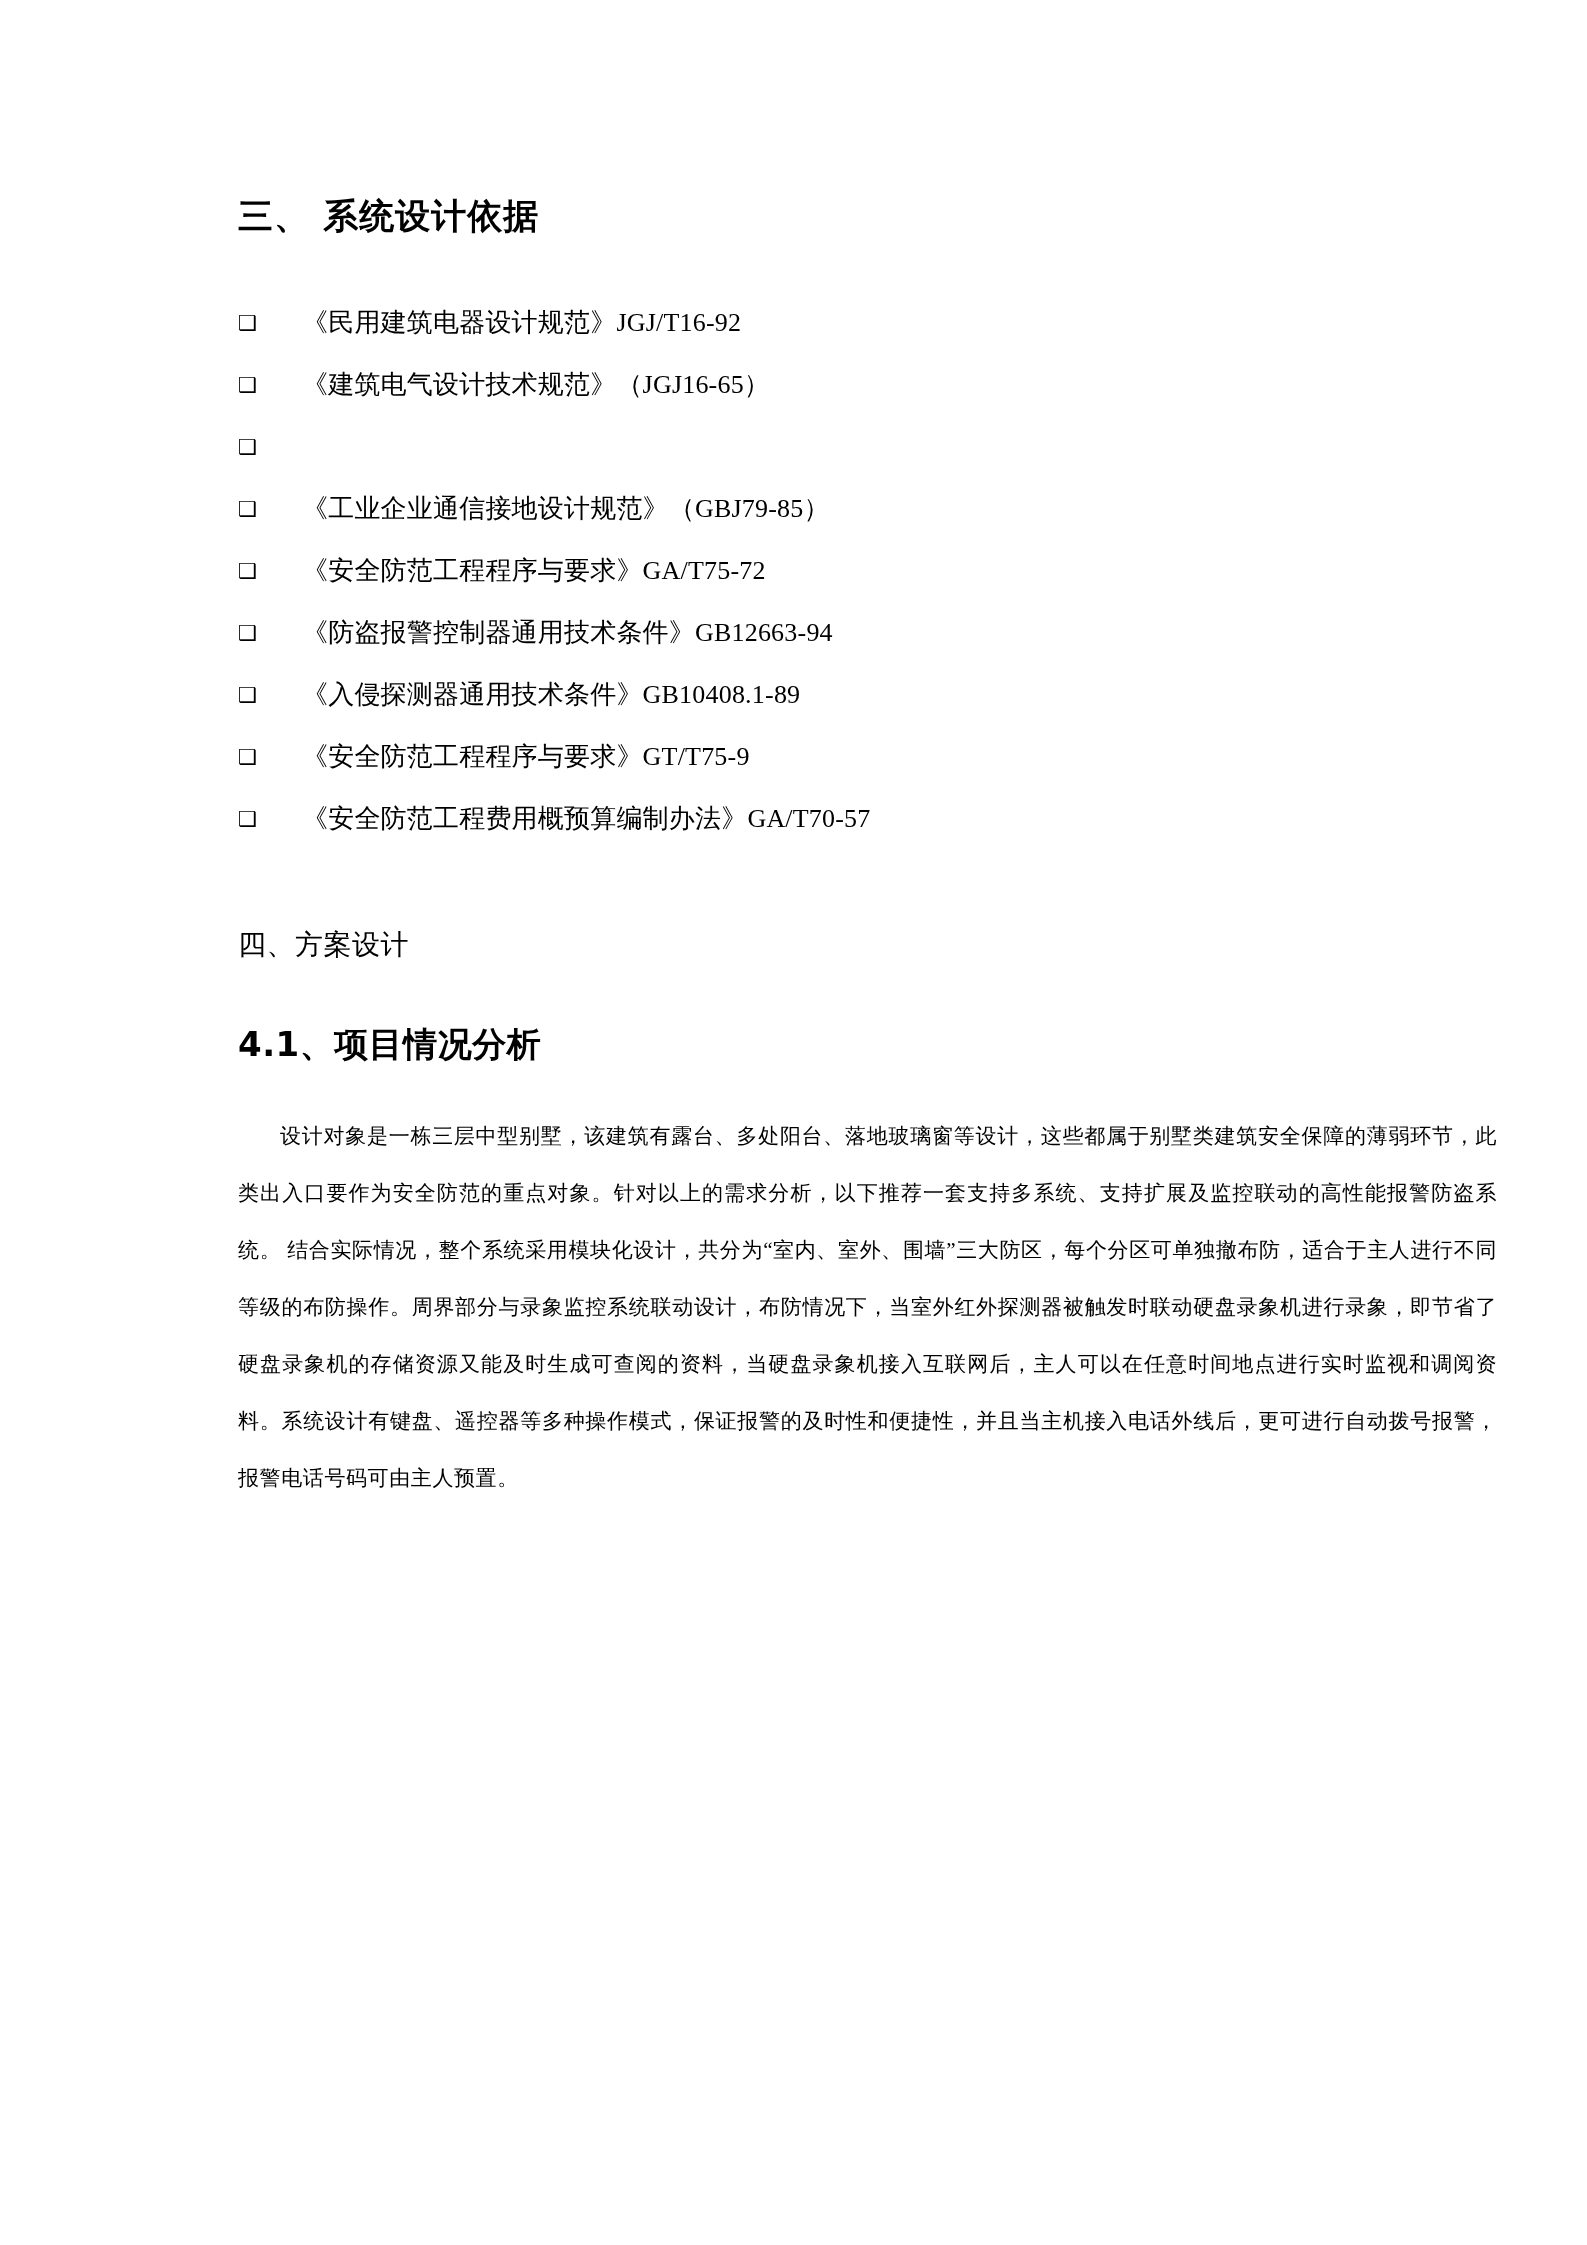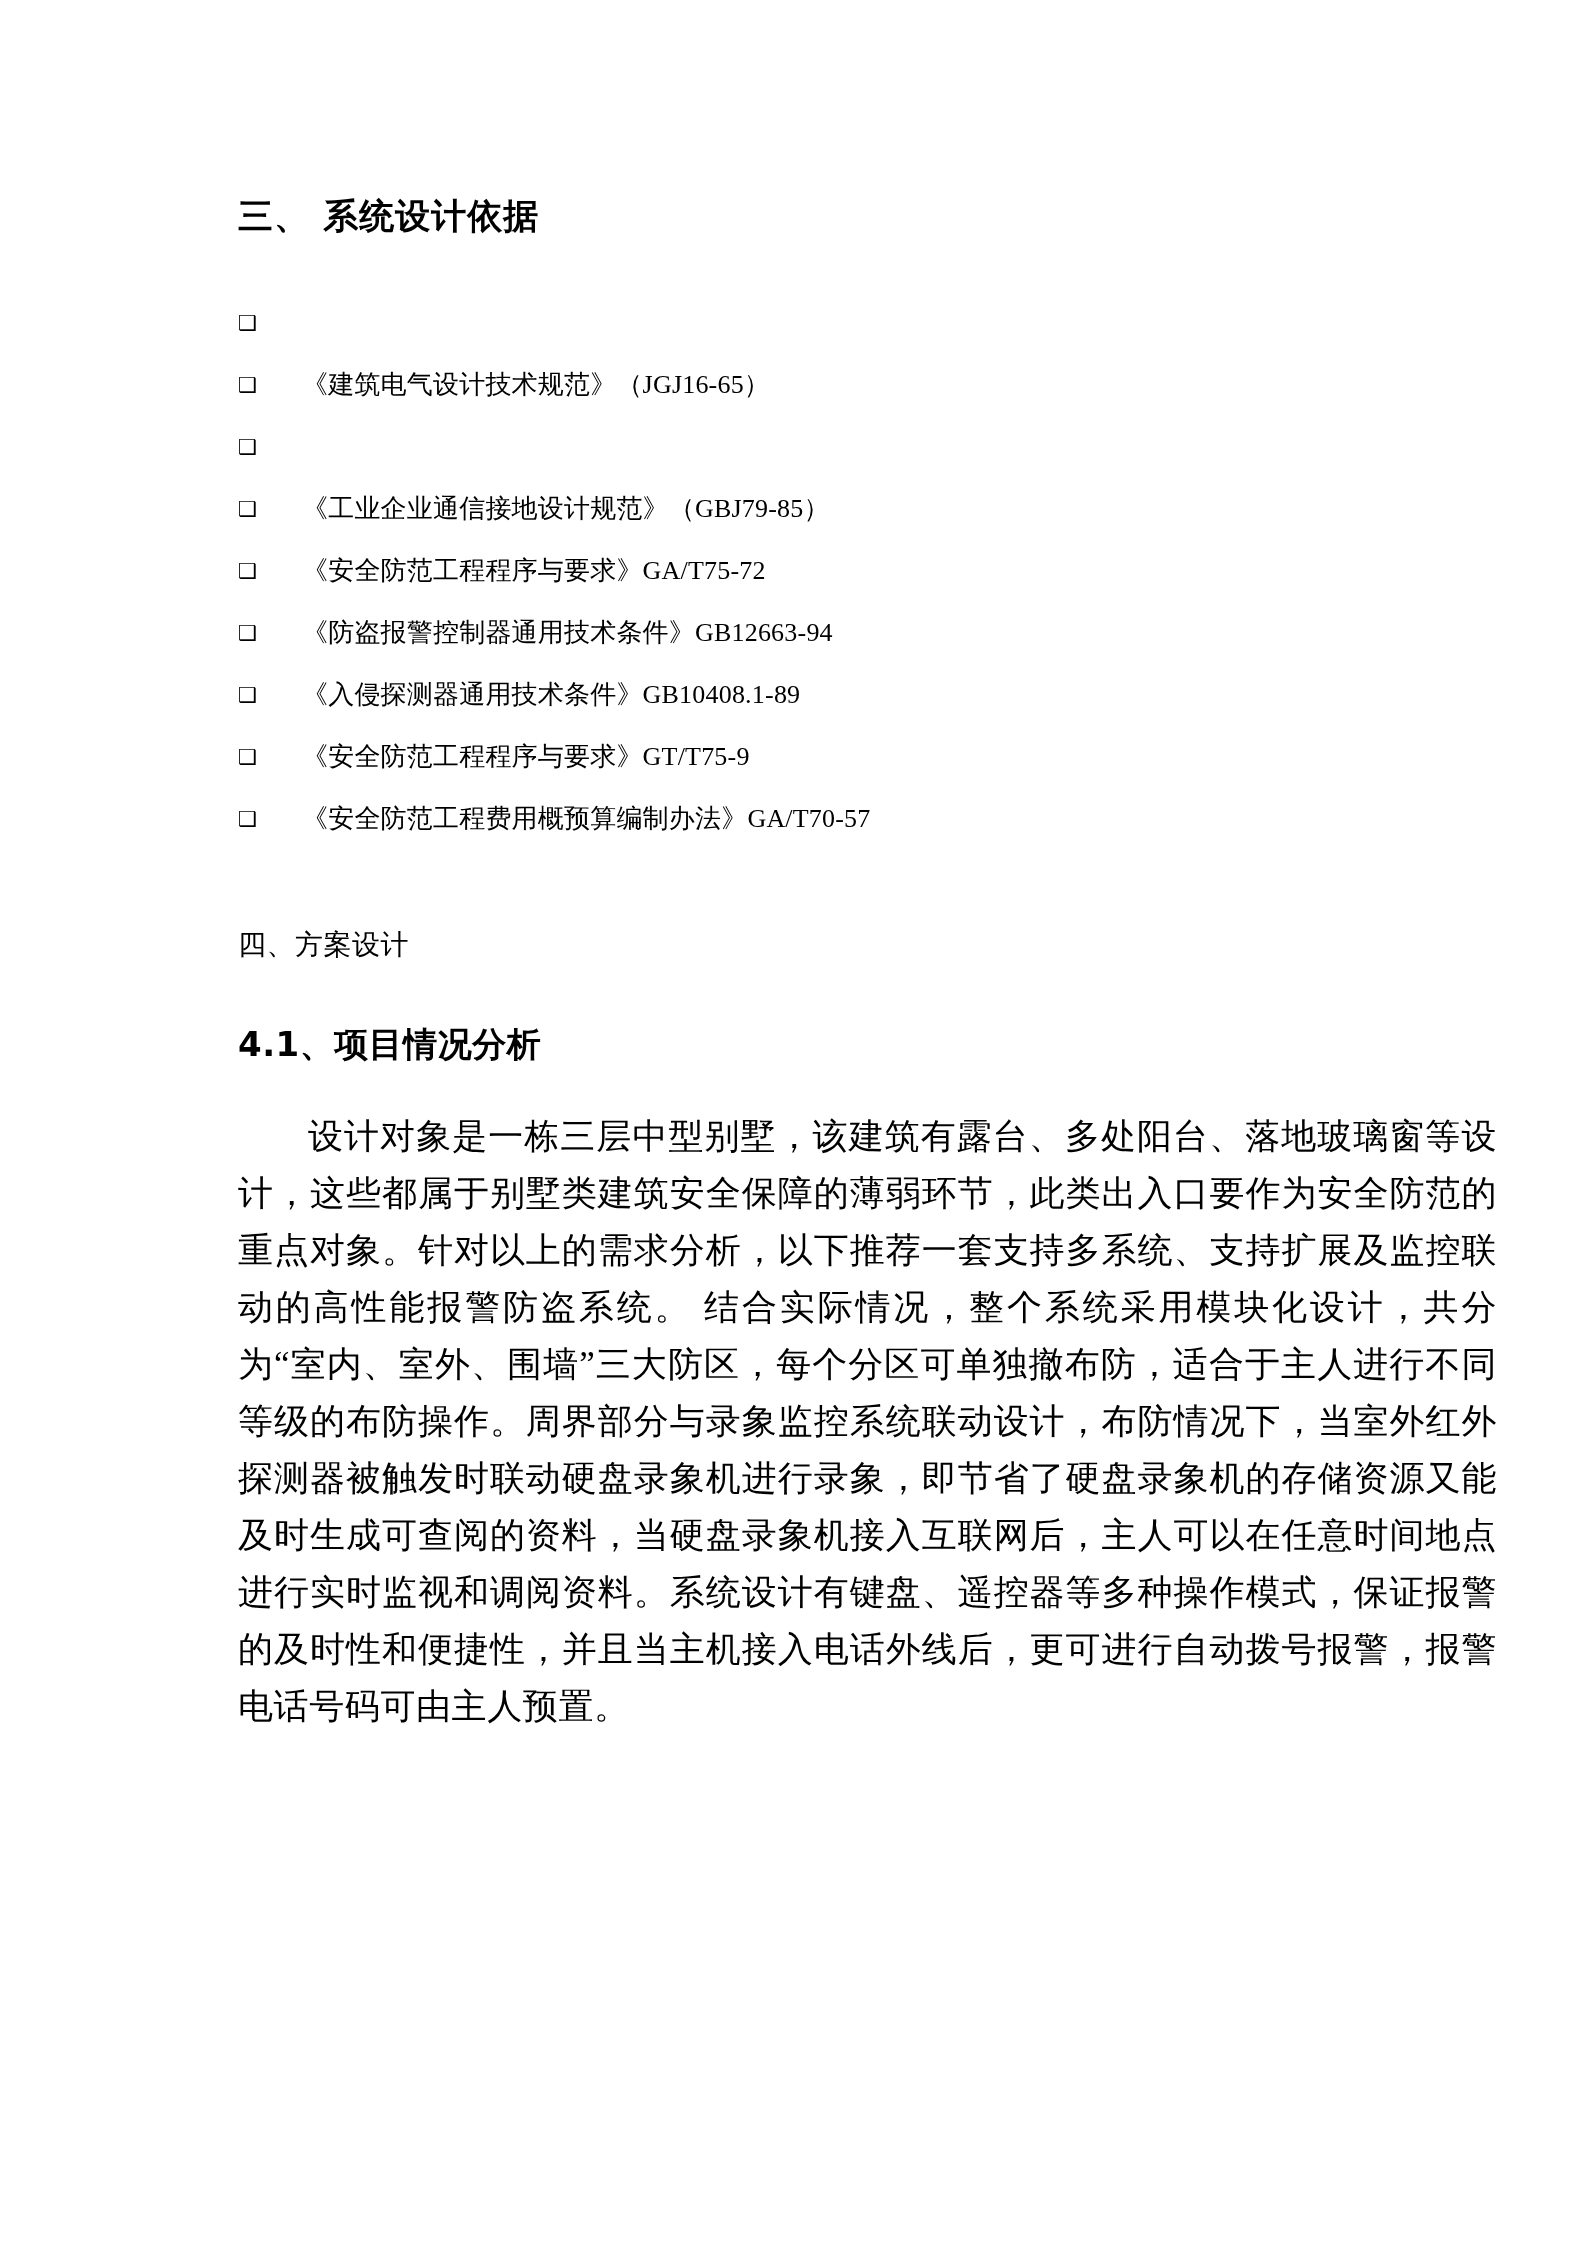--- a/index.html
+++ b/index.html
@@ -88,21 +88,21 @@
     font-family: "Liberation Serif", "DejaVu Serif", serif;
     font-size: 26px;
     letter-spacing: 0.2px;
     line-height: 1.25;
     white-space: pre;
   }
 
   
   .para {
     font-family: "Liberation Serif", "DejaVu Serif", serif;
-    font-size: 35px;
+    font-size: 21px;
     line-height: 57px;
     text-align: justify;
     text-justify: inter-ideograph;
     text-indent: 2em;
     margin: 0;
     letter-spacing: 0.6px;
     word-break: break-all;
   }
 
   .sp-after-h1 { height: 68px; }
@@ -116,20 +116,21 @@
 <div class="page">
   <div class="content">
 
     <h1 class="h1">三、 系统设计依据</h1>
 
     <div class="sp-after-h1"></div>
 
     <ul class="bullet-list">
       <li class="bullet-item">
         <span class="bullet-marker">❑</span>
+        <span class="bullet-text">《民用建筑电器设计规范》JGJ/T16-92</span>
       </li>
       <li class="bullet-item">
         <span class="bullet-marker">❑</span>
         <span class="bullet-text">《建筑电气设计技术规范》（JGJ16-65）</span>
       </li>
       <li class="bullet-item">
         <span class="bullet-marker">❑</span>
       </li>
       <li class="bullet-item">
         <span class="bullet-marker">❑</span>

